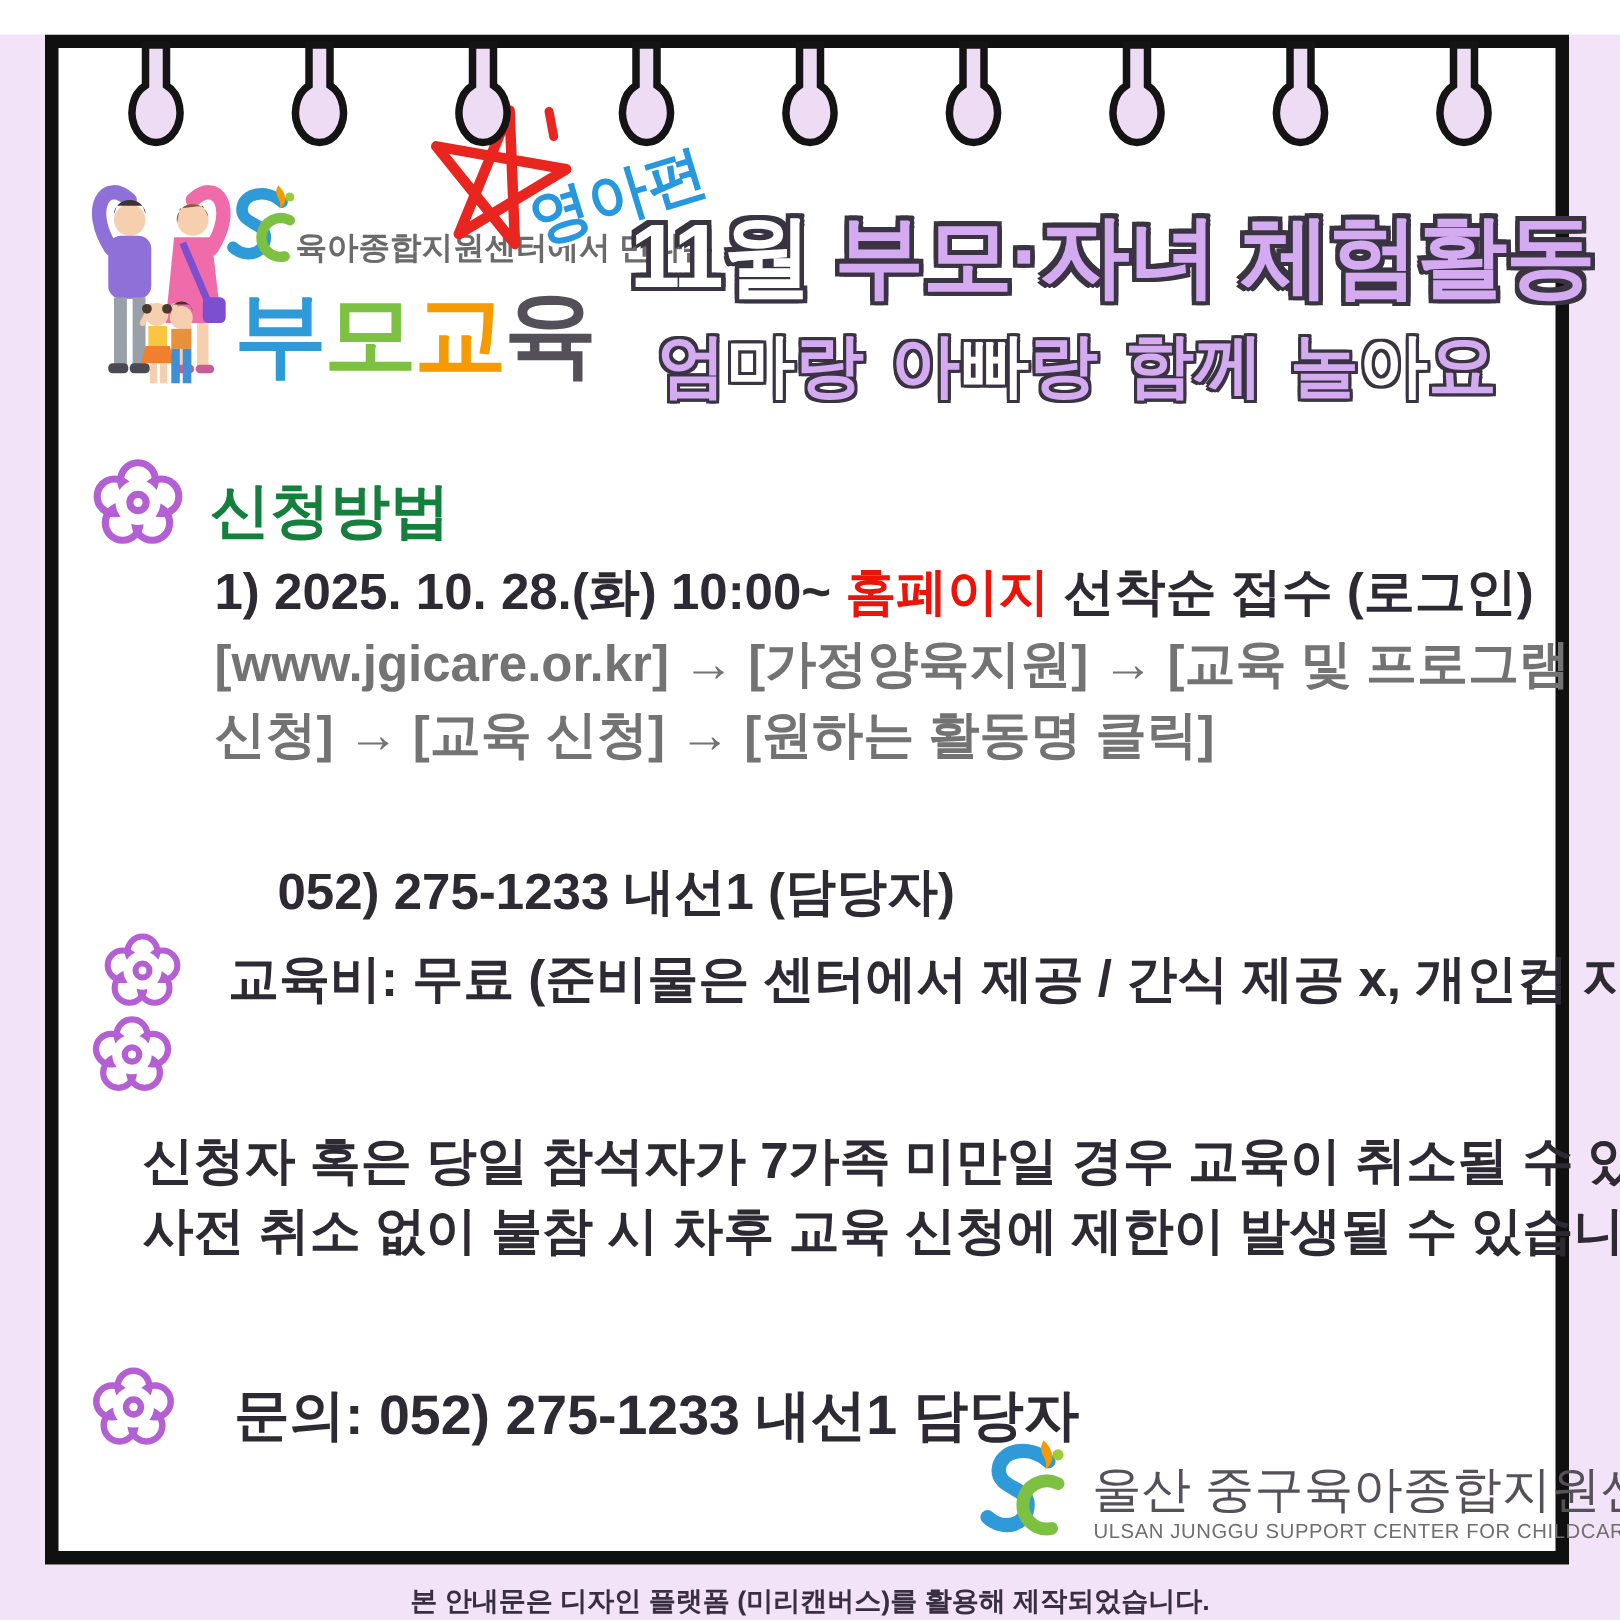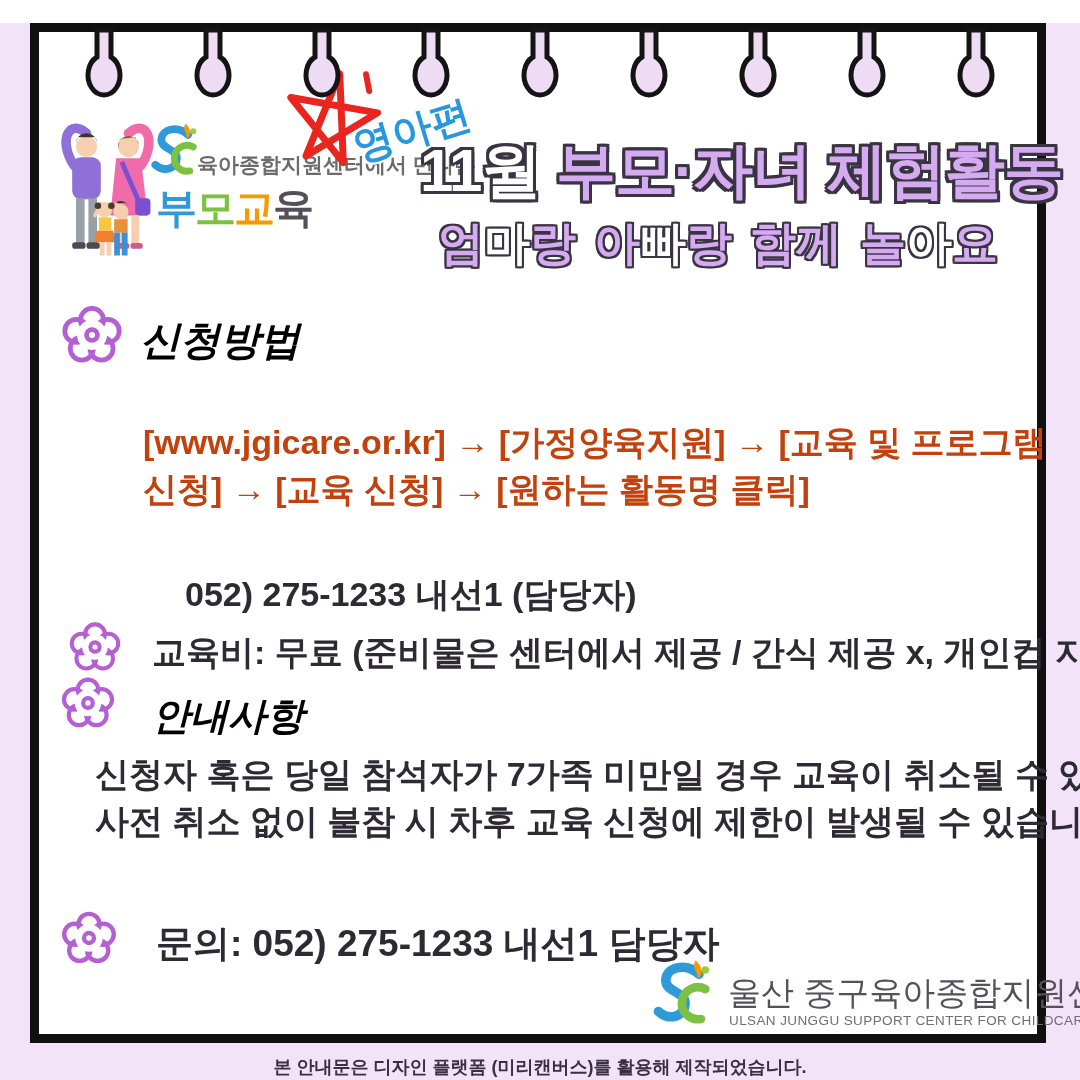--- a/index.html
+++ b/index.html
@@ -3,36 +3,36 @@
 <meta charset="utf-8">
 <style>
   html,body{margin:0;padding:0;}
   .poster{position:relative;width:1080px;height:1080px;background:#f3e3f8;overflow:hidden;
           font-family:"Liberation Sans","DejaVu Sans",sans-serif;margin-top:23px;}
   .card{position:absolute;left:30px;top:0;width:1016px;height:1020px;box-sizing:border-box;
         background:#ffffff;border:9px solid #101010;}
   .pin{position:absolute;top:4px;width:50px;height:74px;z-index:5;}
   .abs{position:absolute;}
   .dark{color:#2e2a33;}
-  .gray{color:#c2410c;}
+  .gray{color:#737373;}
   
   .outl{font-weight:800;
     text-shadow:-3px -3px 0 #3a3342,3px -3px 0 #3a3342,-3px 3px 0 #3a3342,3px 3px 0 #3a3342,
                 -3px 0 0 #3a3342,3px 0 0 #3a3342,0 -3px 0 #3a3342,0 3px 0 #3a3342;}
   .outl-sm{font-weight:800;
     text-shadow:-2px -2px 0 #3a3342,2px -2px 0 #3a3342,-2px 2px 0 #3a3342,2px 2px 0 #3a3342,
                 -2px 0 0 #3a3342,2px 0 0 #3a3342,0 -2px 0 #3a3342,0 2px 0 #3a3342;}
   .badge{color:#2798e0;font-weight:800;font-size:40px;transform:rotate(-17deg);
     text-shadow:-2px -2px 0 #fff,2px -2px 0 #fff,-2px 2px 0 #fff,2px 2px 0 #fff;}
   .title-line{left:420px;top:108px;width:625px;text-align:right;font-size:60px;letter-spacing:-1px;white-space:nowrap;}
   .subtitle{left:420px;top:190px;width:625px;text-align:left;font-size:46px;letter-spacing:0;}
   .subtitle .word{display:inline-block;margin-left:18px;}
-  .brand{left:156px;top:158px;font-size:41px;font-weight:800;letter-spacing:-2px;white-space:nowrap;}
+  .brand{left:156px;top:158px;font-size:62px;font-weight:800;letter-spacing:-2px;white-space:nowrap;}
   .tagline{left:197px;top:128px;font-size:21px;font-weight:600;color:#6b6b6b;white-space:nowrap;}
-  .h1{font-size:40px;font-weight:800;color:#000000;font-style:italic;}
+  .h1{font-size:40px;font-weight:800;color:#15803d;}
   .body-line{font-size:34px;font-weight:bold;white-space:nowrap;}
   .red{color:#ec1309;}
   .para{left:95px;top:728px;width:960px;font-size:34px;font-weight:bold;color:#2e2a33;line-height:47px;white-space:nowrap;}
   .footer-kr{left:728px;top:948px;font-size:33px;font-weight:500;color:#55505a;white-space:nowrap;}
   .footer-en{left:729px;top:990px;font-size:13.5px;font-weight:500;letter-spacing:.4px;color:#6f6f6f;white-space:nowrap;}
   .credit{left:0;top:1032px;width:1080px;text-align:center;font-size:18px;font-weight:bold;color:#383040;}
 </style>
 </head>
 <body>
 
@@ -151,33 +151,35 @@
 
   <div class="abs subtitle outl-sm">
     <span class="word"><span style="color: rgb(212, 171, 240);">엄</span><span style="color: rgb(255, 255, 255);">마</span><span style="color: rgb(212, 171, 240);">랑</span></span><span class="word"><span style="color: rgb(212, 171, 240);">아</span><span style="color: rgb(255, 255, 255);">빠</span><span style="color: rgb(212, 171, 240);">랑</span></span><span class="word"><span style="color: rgb(212, 171, 240);">함</span><span style="color: rgb(212, 171, 240);">께</span></span><span class="word"><span style="color: rgb(212, 171, 240);">놀</span><span style="color: rgb(255, 255, 255);">아</span><span style="color: rgb(212, 171, 240);">요</span></span>
   </div>
 
   <svg class="abs" style="left:58px;top:278px" width="68" height="68" viewBox="0 0 100 96">
       <use href="#flower"></use>
     </svg>
   <div class="abs h1" style="left:140px;top:290px">신청방법</div>
 
+  <div class="abs body-line dark" style="left:143px;top:349px">
+    <span>1) 2025. 10. 28.(화) 10:00~ </span><span class="red">홈페이지</span><span> 선착순 접수 (로그인)</span>
+  </div>
   <div class="abs body-line gray" style="left:143px;top:397px">[www.jgicare.or.kr] → [가정양육지원] → [교육 및 프로그램</div>
   <div class="abs body-line gray" style="left:143px;top:444px">신청] → [교육 신청] → [원하는 활동명 클릭]</div>
   <div class="abs body-line dark" style="left:185px;top:549px">052) 275-1233 내선1 (담당자)</div>
 
   <svg class="abs" style="left:66px;top:595px" width="58" height="58" viewBox="0 0 100 96">
       <use href="#flower"></use>
     </svg>
   <div class="abs body-line dark" style="left:152px;top:607px">교육비: 무료 (준비물은 센터에서 제공 / 간식 제공 x, 개인컵 지참 )</div>
 
   <svg class="abs" style="left:58px;top:650px" width="60" height="60" viewBox="0 0 100 96">
       <use href="#flower"></use>
     </svg>
-  <div class="abs h1" style="left:152px;top:668px;font-size:38px">안내사항</div>
 
   <div class="abs para">
     <div>신청자 혹은 당일 참석자가 7가족 미만일 경우 교육이 취소될 수 있습니다.</div>
     <div>사전 취소 없이 불참 시 차후 교육 신청에 제한이 발생될 수 있습니다.</div>
   </div>
 
   <svg class="abs" style="left:58px;top:884px" width="62" height="62" viewBox="0 0 100 96">
       <use href="#flower"></use>
     </svg>
   <div class="abs body-line dark" style="left:156px;top:896px;font-size:37px">문의: 052) 275-1233 내선1 담당자</div>

